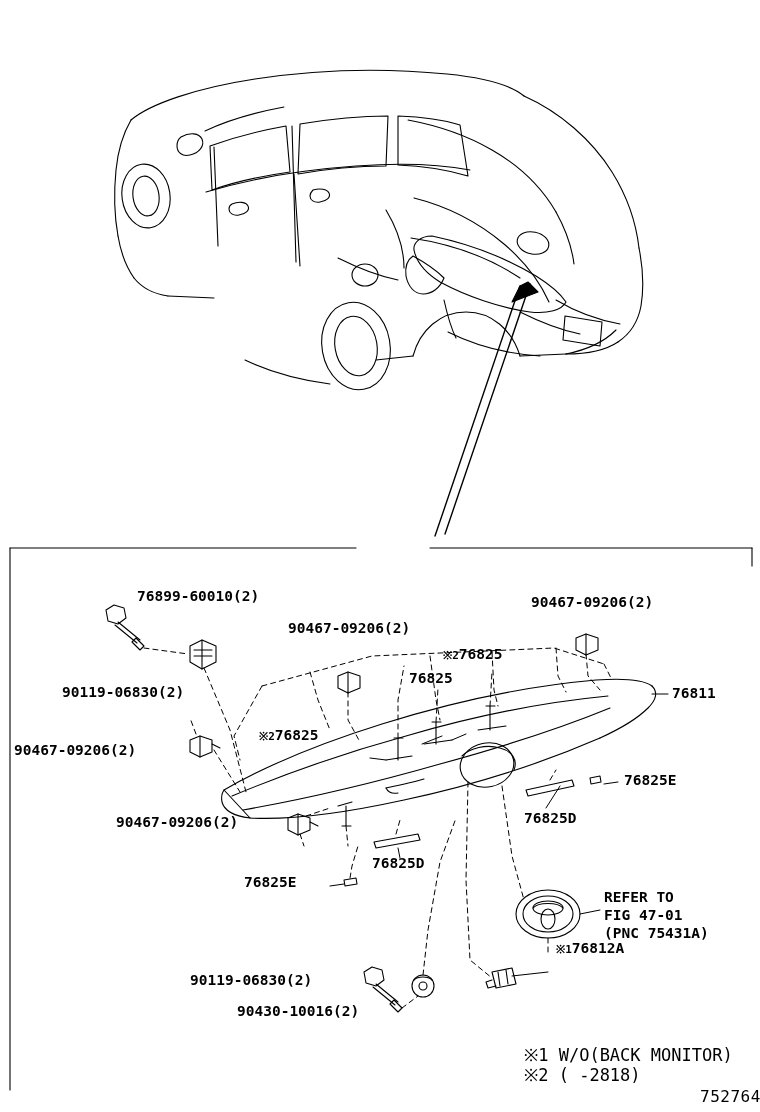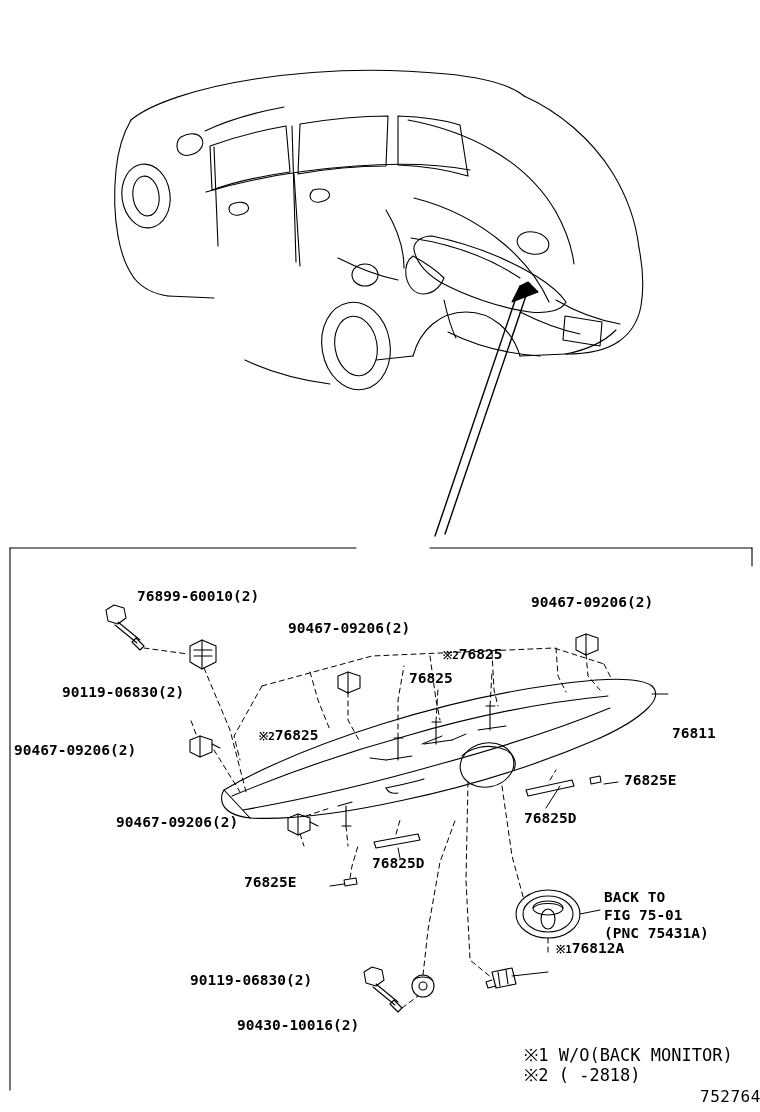--- a/index.html
+++ b/index.html
@@ -282,38 +282,38 @@
 
   <div class="lbl" style="left:137px; top:588px;">76899-60010(2)</div>
   <div class="lbl" style="left:62px;  top:684px;">90119-06830(2)</div>
   <div class="lbl" style="left:288px; top:620px;">90467-09206(2)</div>
   <div class="lbl" style="left:531px; top:594px;">90467-09206(2)</div>
 
   <div class="lbl" style="left:443px; top:646px;"><span class="mark">※2</span><span>76825</span></div>
   <div class="lbl" style="left:409px; top:670px;">76825</div>
   <div class="lbl" style="left:259px; top:727px;"><span class="mark">※2</span><span>76825</span></div>
 
-  <div class="lbl" style="left:672px; top:685px;margin-top:40px;">76811</div>
+  <div class="lbl" style="left:672px; top:685px;">76811</div>
 
   <div class="lbl" style="left:14px;  top:742px;">90467-09206(2)</div>
   <div class="lbl" style="left:116px; top:814px;">90467-09206(2)</div>
 
   <div class="lbl" style="left:624px; top:772px;">76825E</div>
   <div class="lbl" style="left:524px; top:810px;">76825D</div>
   <div class="lbl" style="left:372px; top:855px;">76825D</div>
   <div class="lbl" style="left:244px; top:874px;">76825E</div>
 
   <div class="lbl" style="left:190px; top:972px;">90119-06830(2)</div>
-  <div class="lbl" style="left:237px; top:1003px;margin-top:14px;">90430-10016(2)</div>
+  <div class="lbl" style="left:237px; top:1003px;">90430-10016(2)</div>
 
   <div class="lbl" style="left:556px; top:940px;"><span class="mark">※1</span><span>76812A</span></div>
 
   <div class="lbl refer" style="left:604px; top:888px;">
-    <div>BACK TO</div>
-    <div>FIG 75-01</div>
+    <div>REFER TO</div>
+    <div>FIG 47-01</div>
     <div>(PNC 75431A)</div>
   </div>
 
   <div class="lbl note" style="left:524px; top:1046px;">※1 W/O(BACK MONITOR)</div>
   <div class="lbl note" style="left:524px; top:1066px;">※2 (    -2818)</div>
 
   <div class="lbl code" style="left:700px; top:1088px;">752764C</div>
 
 </div>
 

